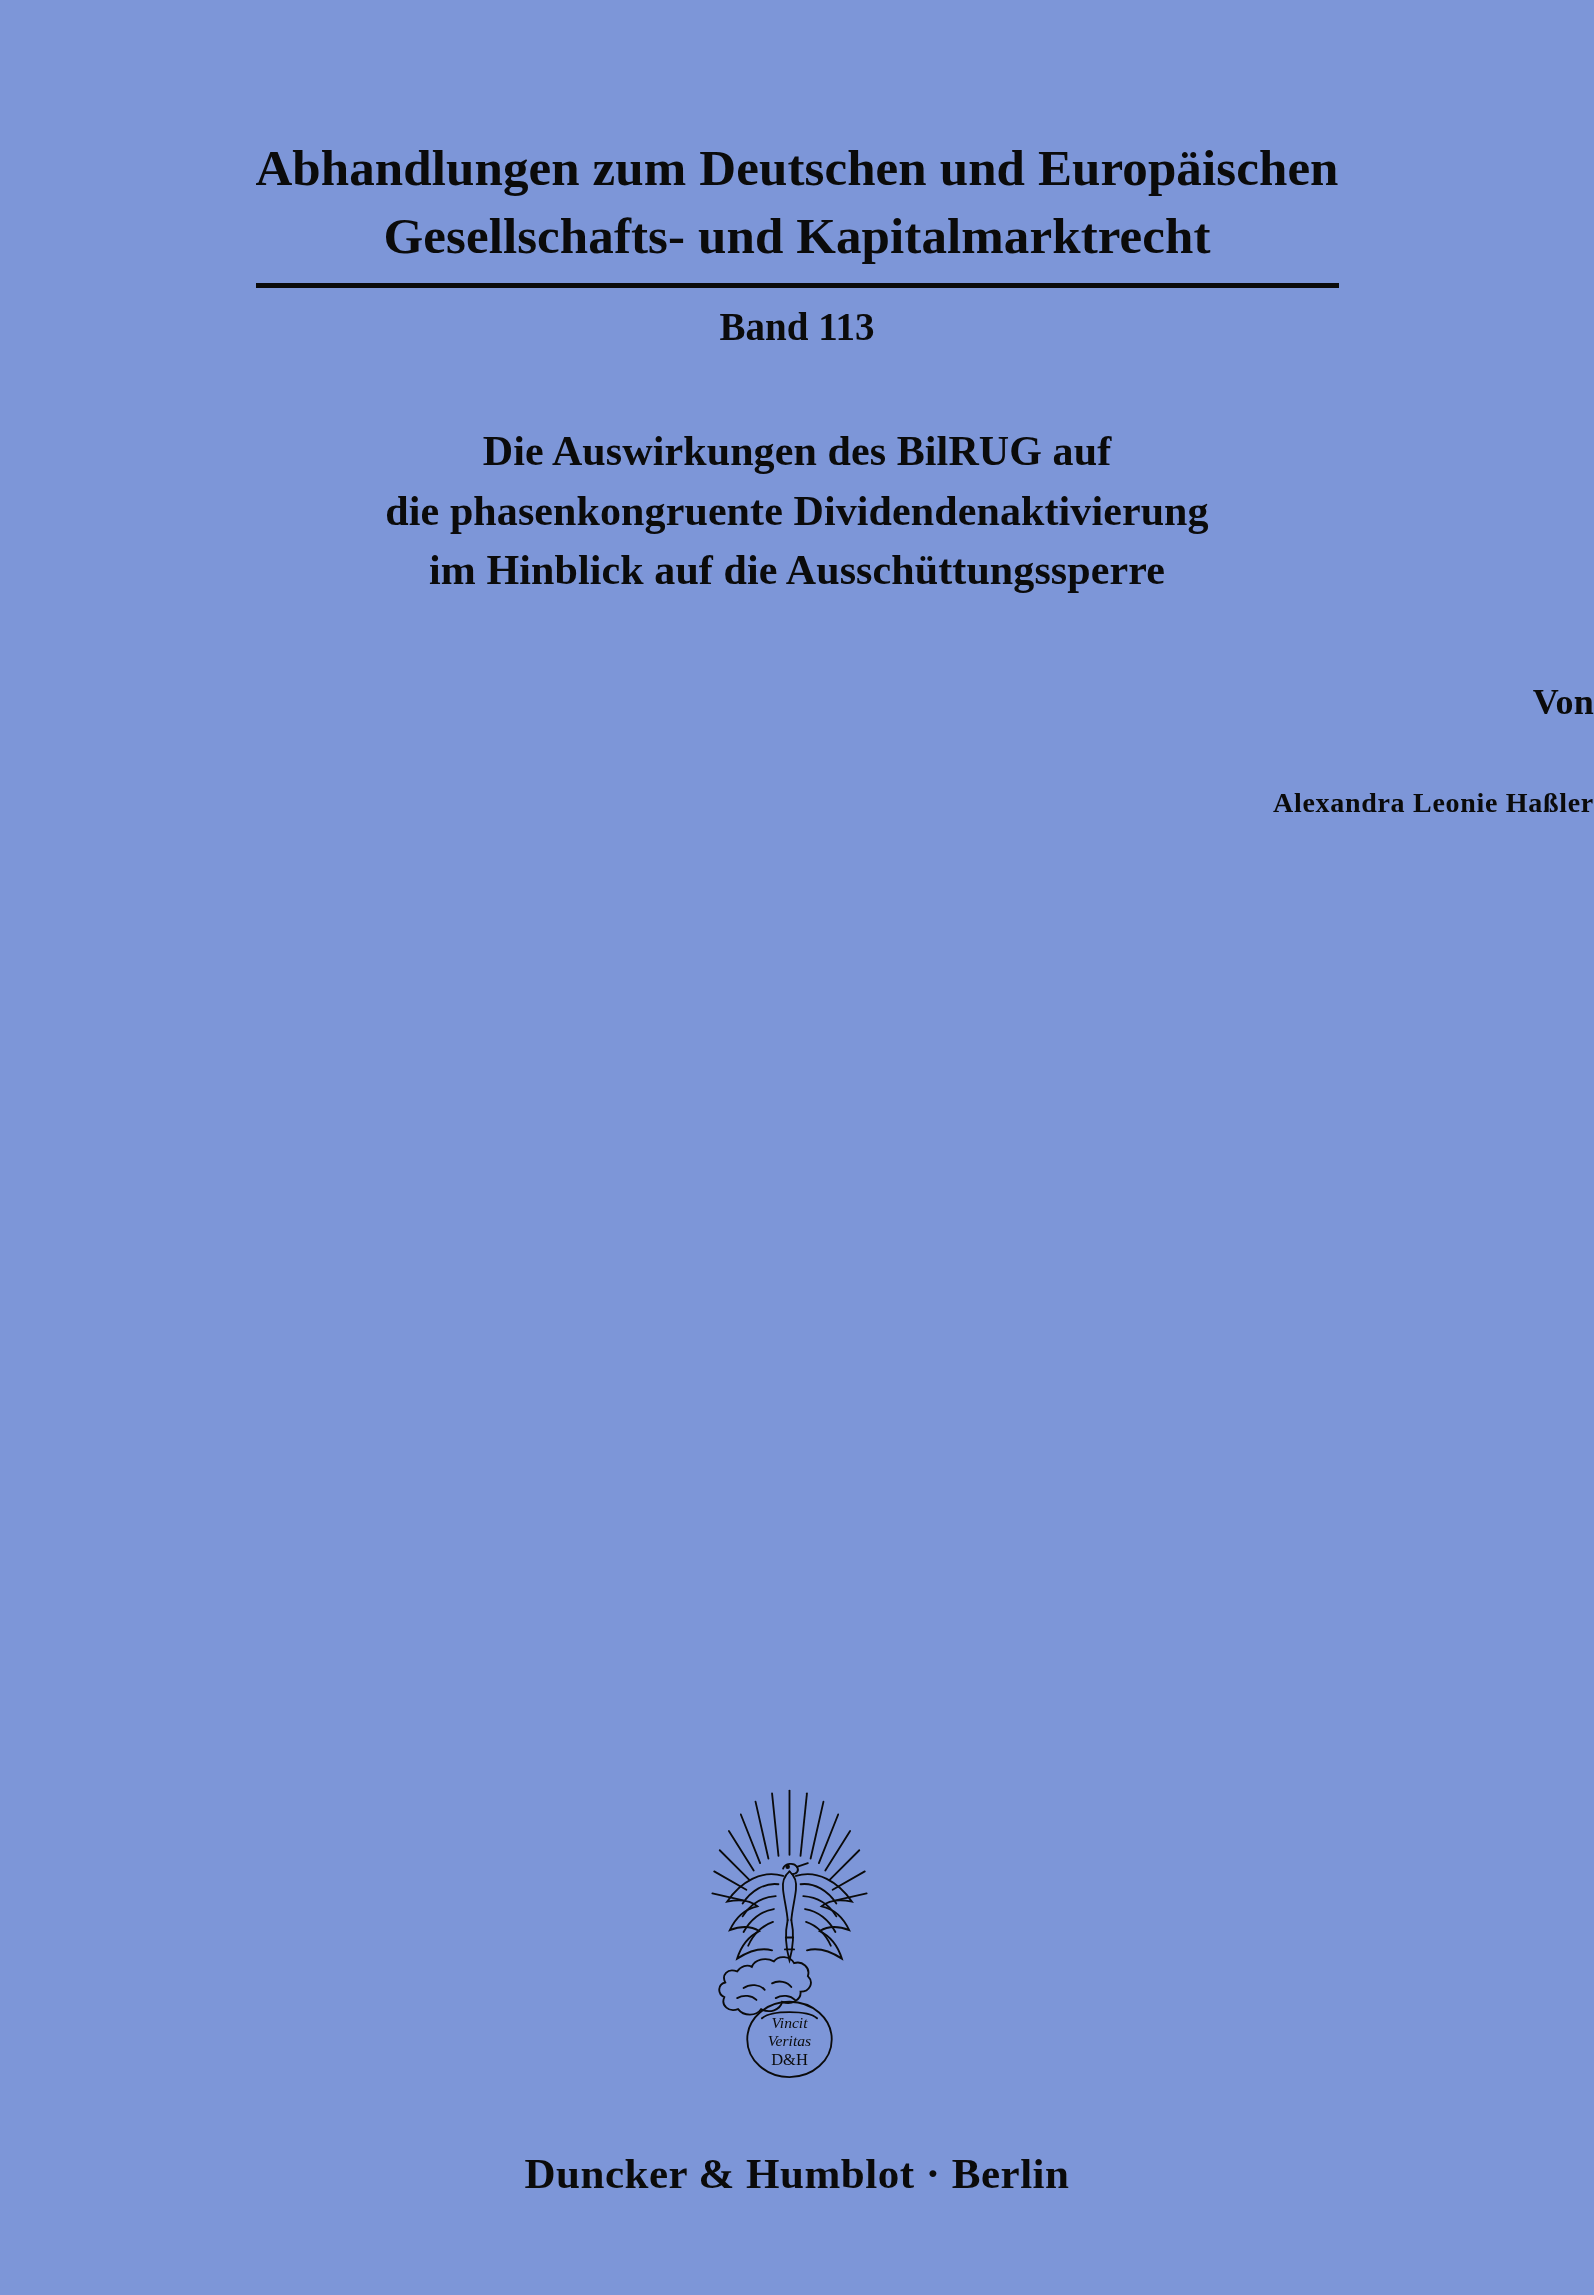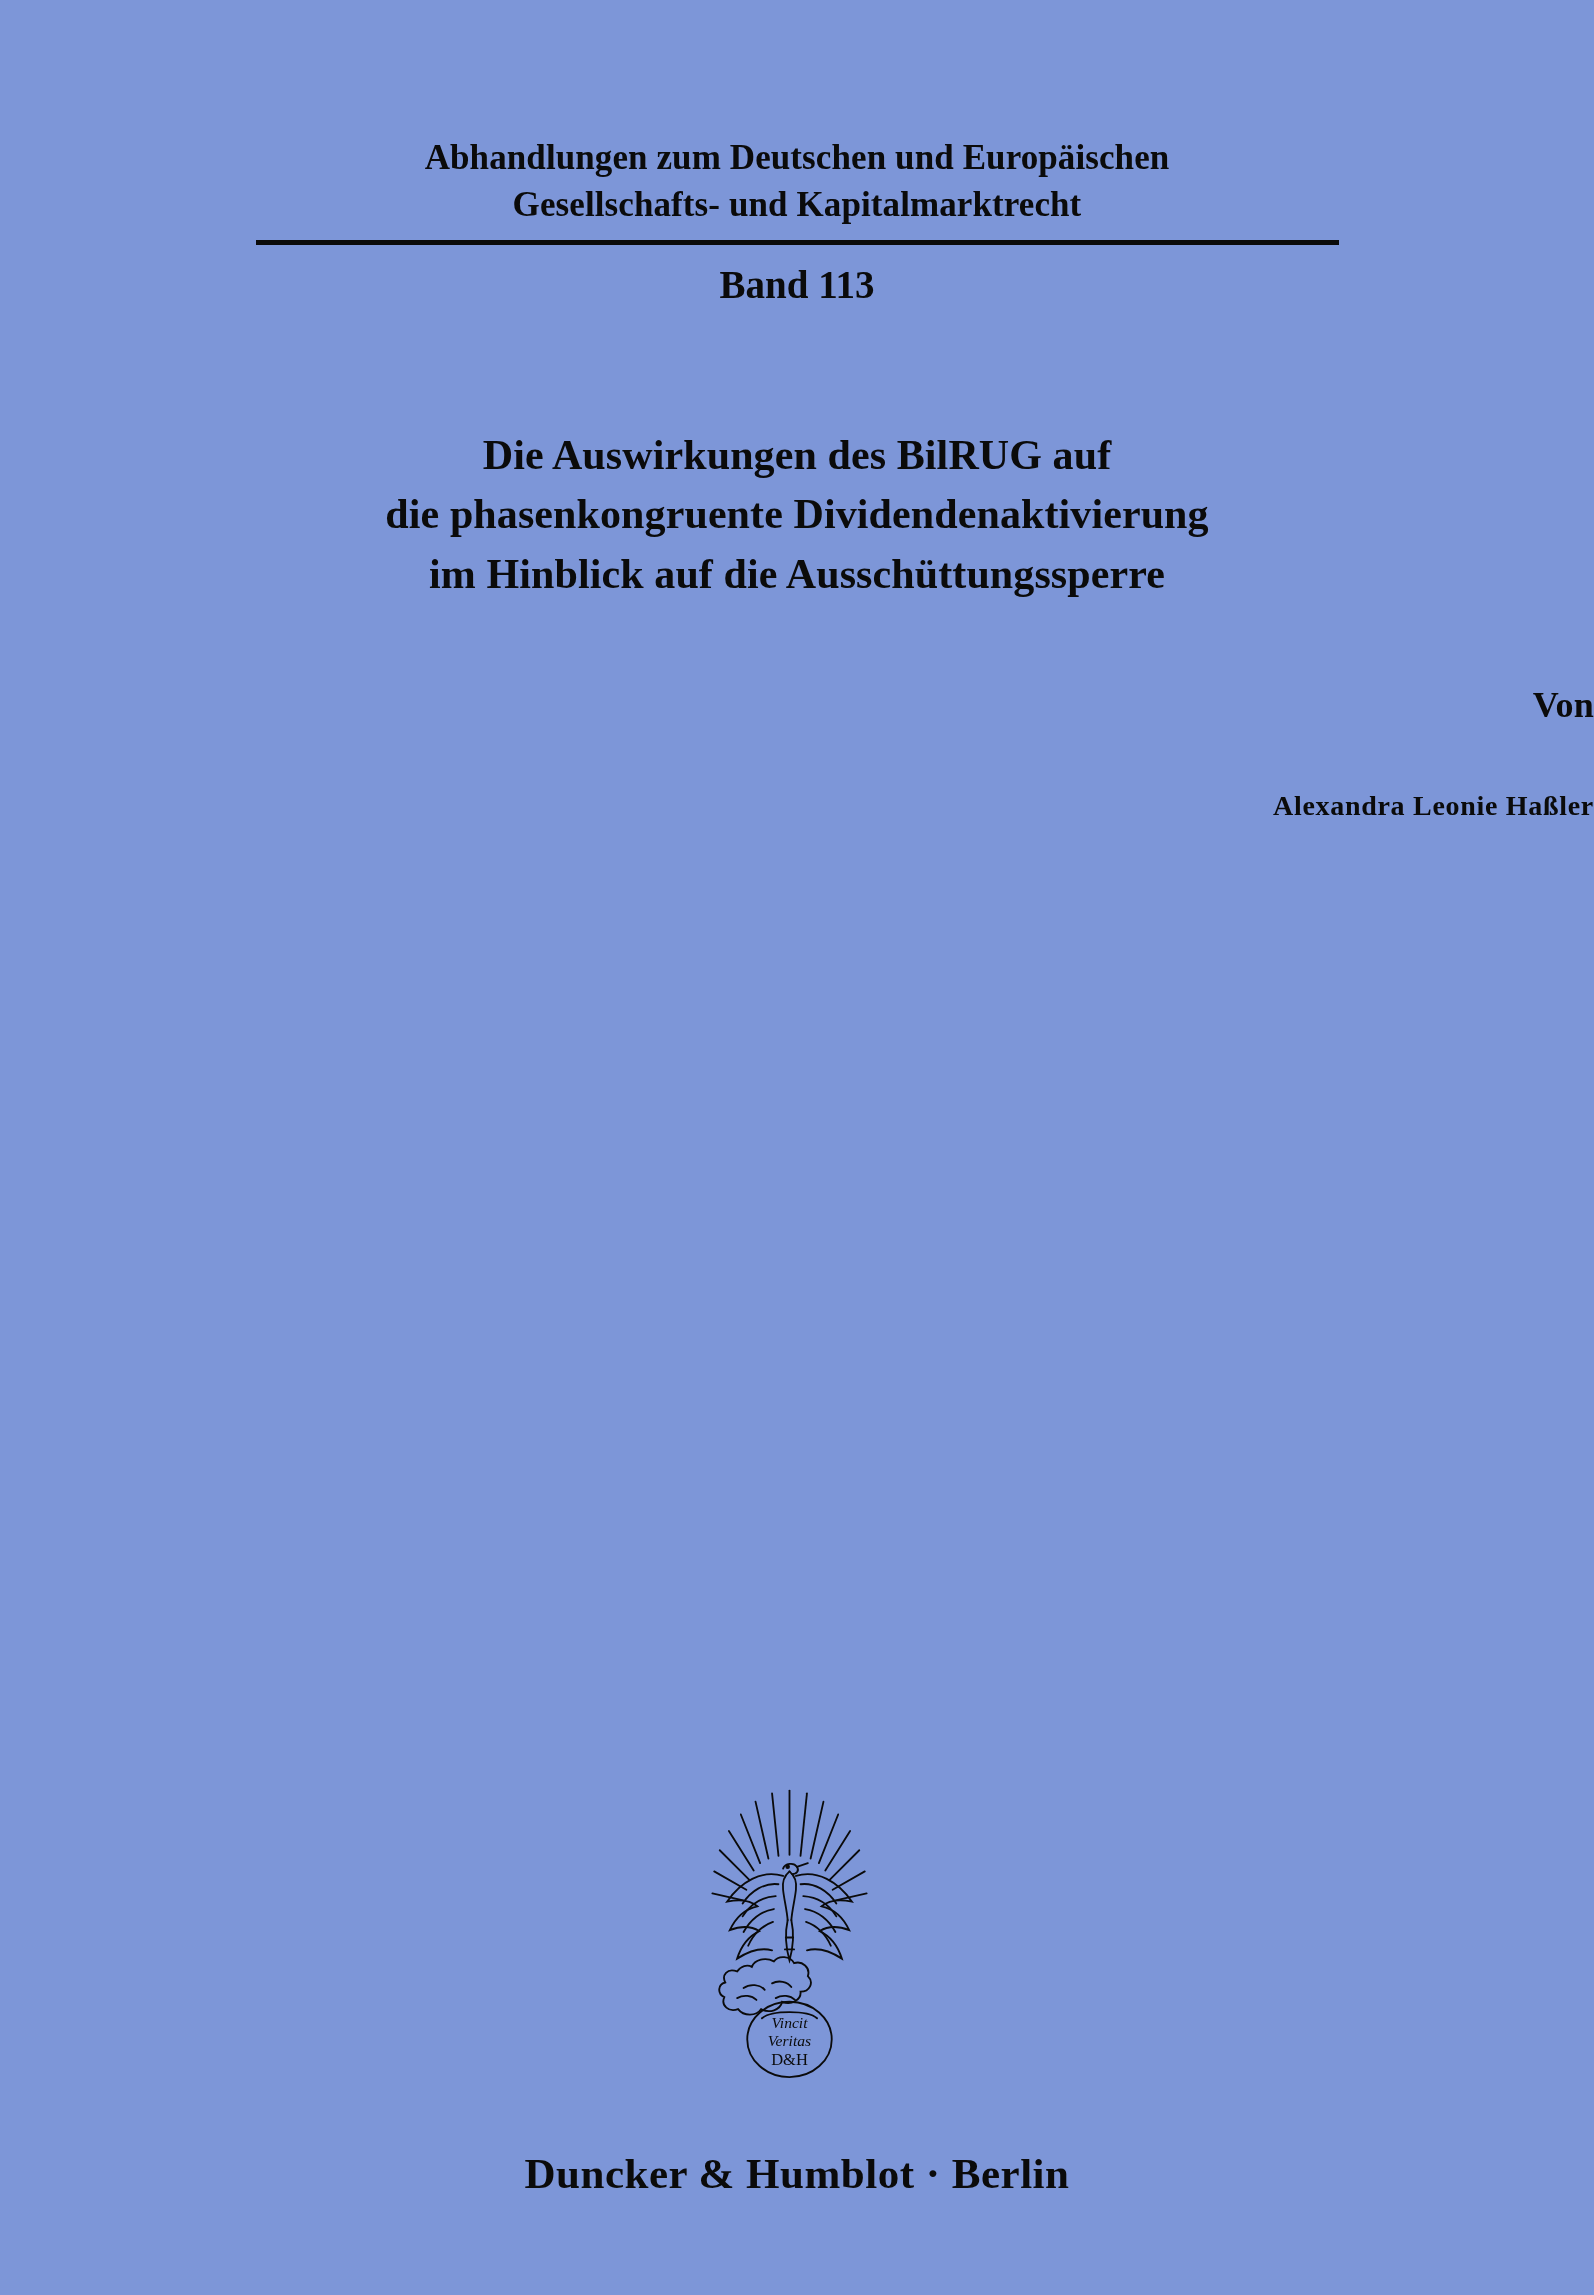--- a/index.html
+++ b/index.html
@@ -24,40 +24,40 @@
     align-items: center;
   }
 
   
   .series-block {
     margin-top: 135px;
     width: 100%;
     text-align: center;
   }
   .series-line {
-    font-size: 35px;
+    font-size: 51px;
     font-weight: bold;
     line-height: 1.33;
     letter-spacing: 0.1px;
   }
   .rule {
     width: 1083px;
     height: 5px;
     background: #0b0b0b;
     margin: 12px auto 0 auto;
   }
   .band {
     margin-top: 16.5px;
     font-size: 39px;
     font-weight: bold;
   }
 
   
   .title-block {
-    margin-top: 119px;
+    margin-top: 73px;
     width: 100%;
     text-align: center;
   }
   .title-line {
     font-size: 42px;
     font-weight: bold;
     line-height: 1.42;
     letter-spacing: 0.1px;
   }
 

